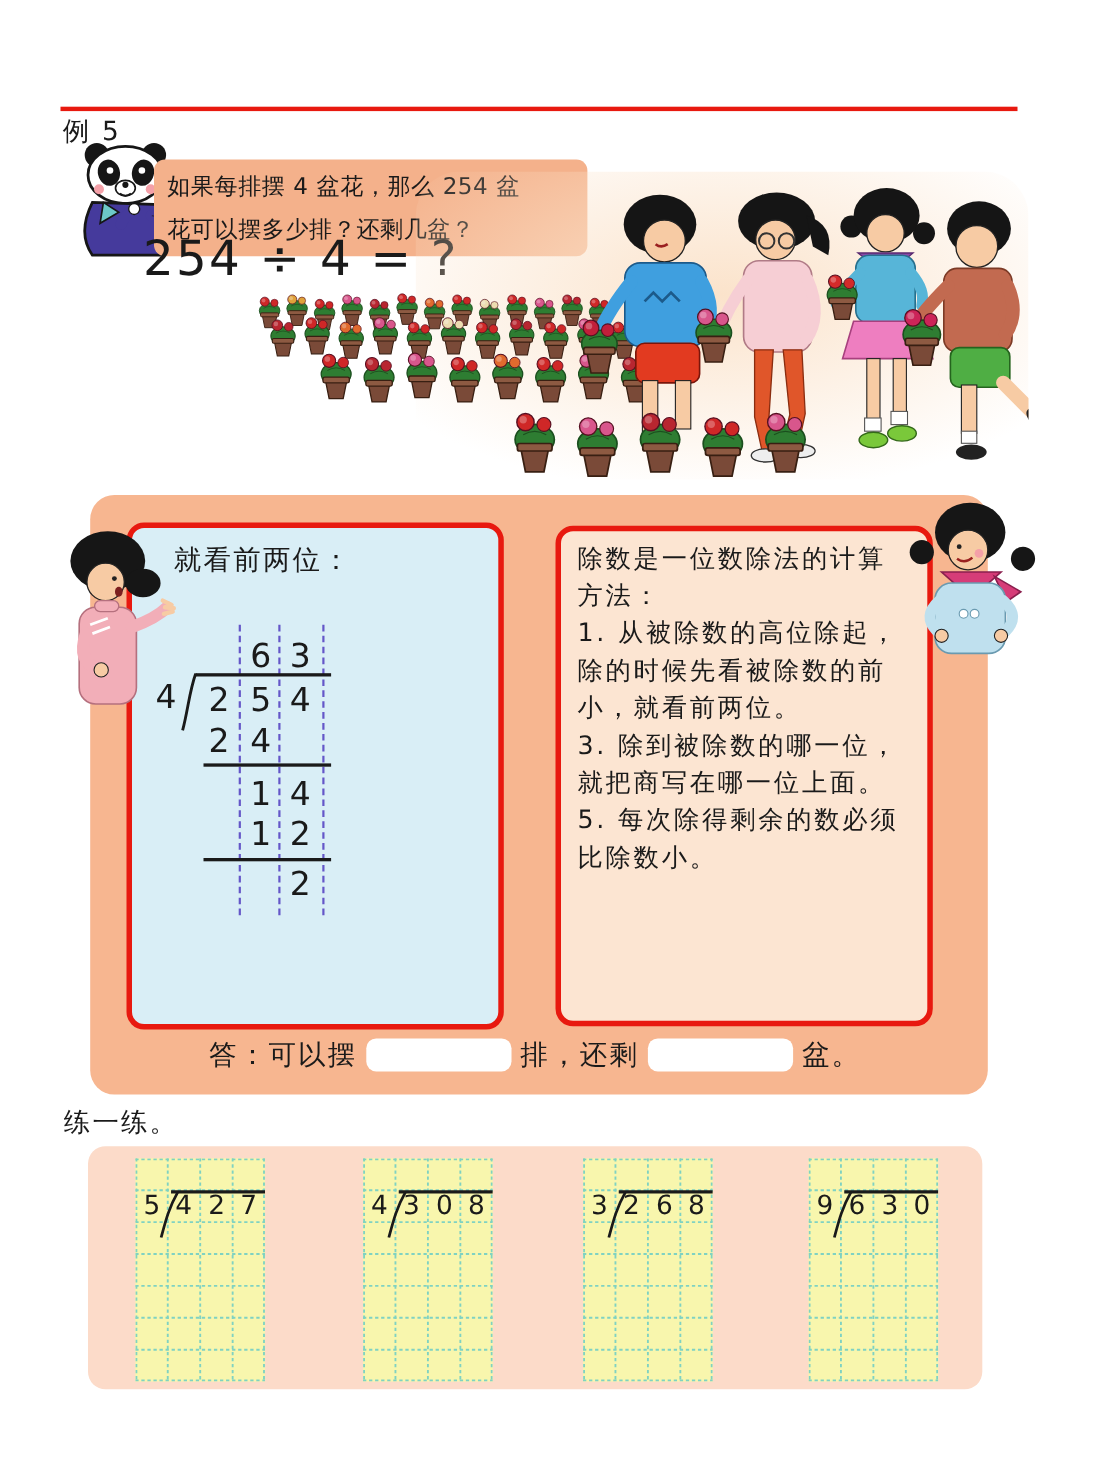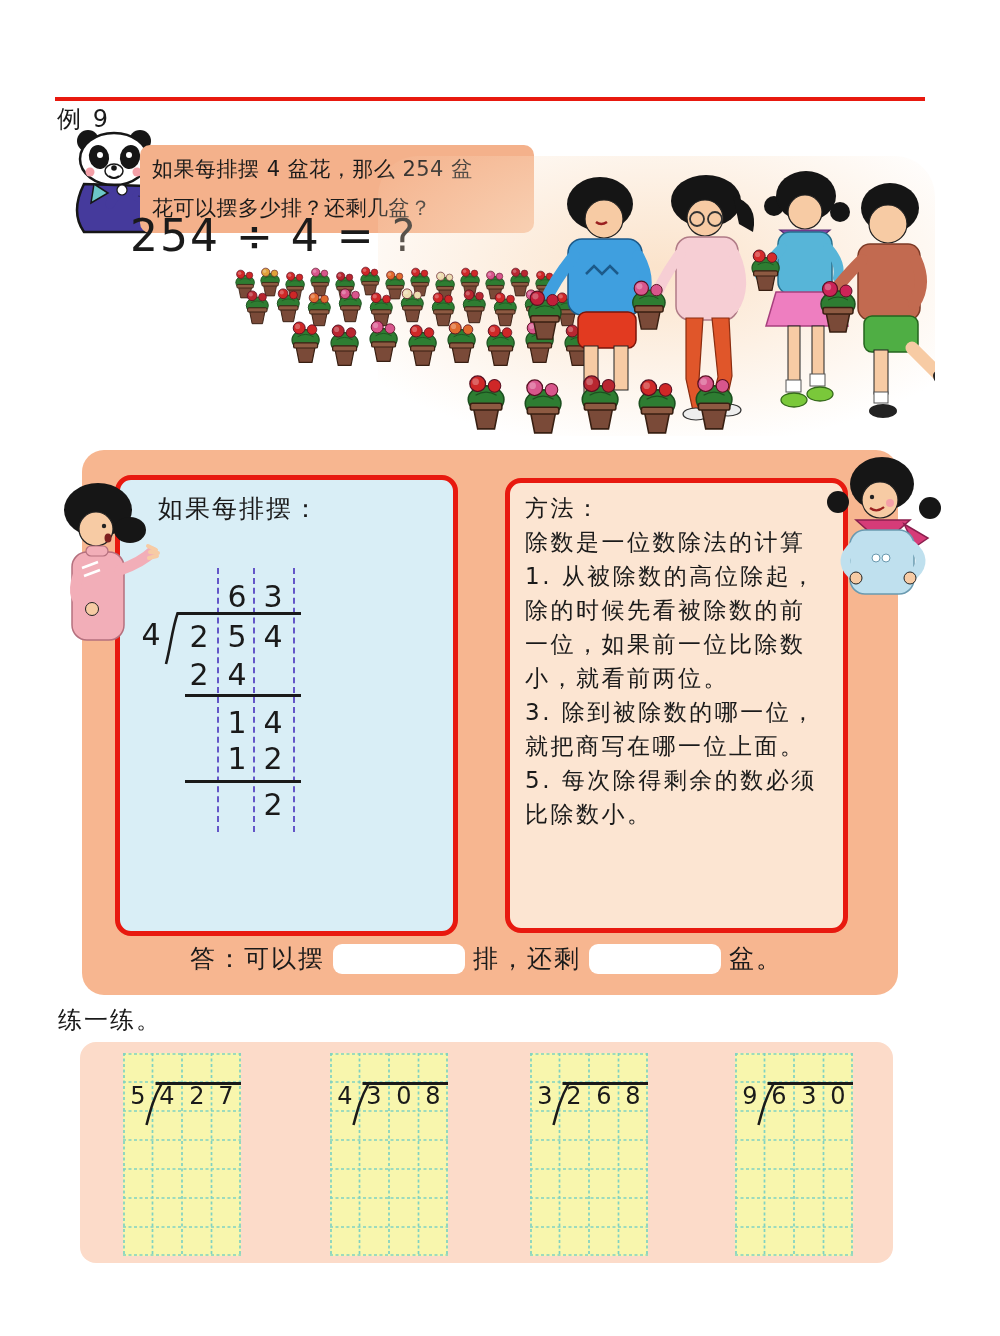--- a/index.html
+++ b/index.html
@@ -49,21 +49,21 @@
   .pgrid svg{position:absolute; left:0; top:0;}
   .pd{position:absolute; top:29px; width:30px; height:29px; line-height:29px;
       text-align:center; font-size:24px;}
 </style>
 </head>
 <body>
 
 <div id="page">
 
   <div class="abs topline"></div>
-  <div class="abs lesson-label">例 9</div>
+  <div class="abs lesson-label">例 5</div>
 
   <svg class="abs" style="left:52px; top:126px;" width="125" height="112" viewBox="0 0 125 112">
     <circle cx="36" cy="15" r="11" fill="#161616"></circle>
     <circle cx="88" cy="15" r="11" fill="#161616"></circle>
     <ellipse cx="62" cy="33" rx="34" ry="26" fill="#ffffff" stroke="#161616" stroke-width="2.5"></ellipse>
     <ellipse cx="47" cy="31" rx="10" ry="12" fill="#161616" transform="rotate(-14 47 31)"></ellipse>
     <ellipse cx="78" cy="31" rx="10" ry="12" fill="#161616" transform="rotate(14 78 31)"></ellipse>
     <circle cx="48" cy="29" r="3" fill="#ffffff"></circle>
     <circle cx="77" cy="29" r="3" fill="#ffffff"></circle>
     <circle cx="38" cy="46" r="4.5" fill="#f4a0a8"></circle>
@@ -209,21 +209,21 @@
       <use href="#pot" transform="translate(292,216) scale(1.05)" style="color:#d8568c"></use>
       <use href="#pot" transform="translate(349,212) scale(1.05)" style="color:#b82630"></use>
       <use href="#pot" transform="translate(406,216) scale(1.05)" style="color:#cf2727"></use>
       <use href="#pot" transform="translate(463,212) scale(1.05)" style="color:#d8568c"></use>
     </g>
   </svg>
 
   <div class="abs mainbox"></div>
 
   <div class="abs bluebox">
-    <div class="abs calc-title">如果每排摆：</div>
+    <div class="abs calc-title">就看前两位：</div>
 
     <div class="abs dashv" style="left:97px;"></div>
     <div class="abs dashv" style="left:133px;"></div>
     <div class="abs dashv" style="left:173px;"></div>
 
     <span class="dg" style="left:102px; top:100px;">6</span>
     <span class="dg" style="left:138px; top:100px;">3</span>
 
     <div class="abs hline" style="left:58px; top:132px; width:123px;"></div>
     <svg class="abs" style="left:44px; top:132px;" width="16" height="54" viewBox="0 0 16 54">
@@ -245,25 +245,24 @@
 
     <span class="dg" style="left:102px; top:262px;">1</span>
     <span class="dg" style="left:138px; top:262px;">2</span>
 
     <div class="abs hline" style="left:65px; top:300px; width:116px;"></div>
 
     <span class="dg" style="left:138px; top:308px;">2</span>
   </div>
 
   <div class="abs methodbox">
+    <div>除数是一位数除法的计算</div>
     <div>方法：</div>
-    <div>除数是一位数除法的计算</div>
     <div>1. 从被除数的高位除起，</div>
     <div>除的时候先看被除数的前</div>
-    <div>一位，如果前一位比除数</div>
     <div>小，就看前两位。</div>
     <div>3. 除到被除数的哪一位，</div>
     <div>就把商写在哪一位上面。</div>
     <div>5. 每次除得剩余的数必须</div>
     <div>比除数小。</div>
   </div>
 
   <svg class="abs" style="left:38px; top:476px;" width="128" height="180" viewBox="0 0 128 180">
     <ellipse cx="60" cy="34" rx="34" ry="27" fill="#161616"></ellipse>
     <ellipse cx="92" cy="54" rx="16" ry="13" fill="#161616"></ellipse>

